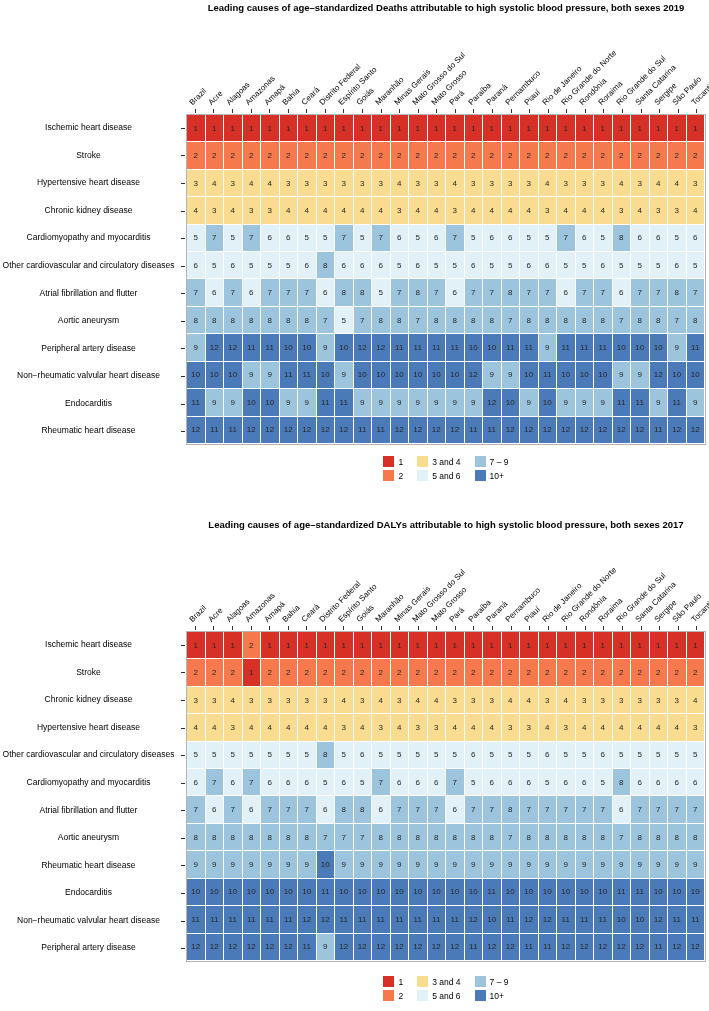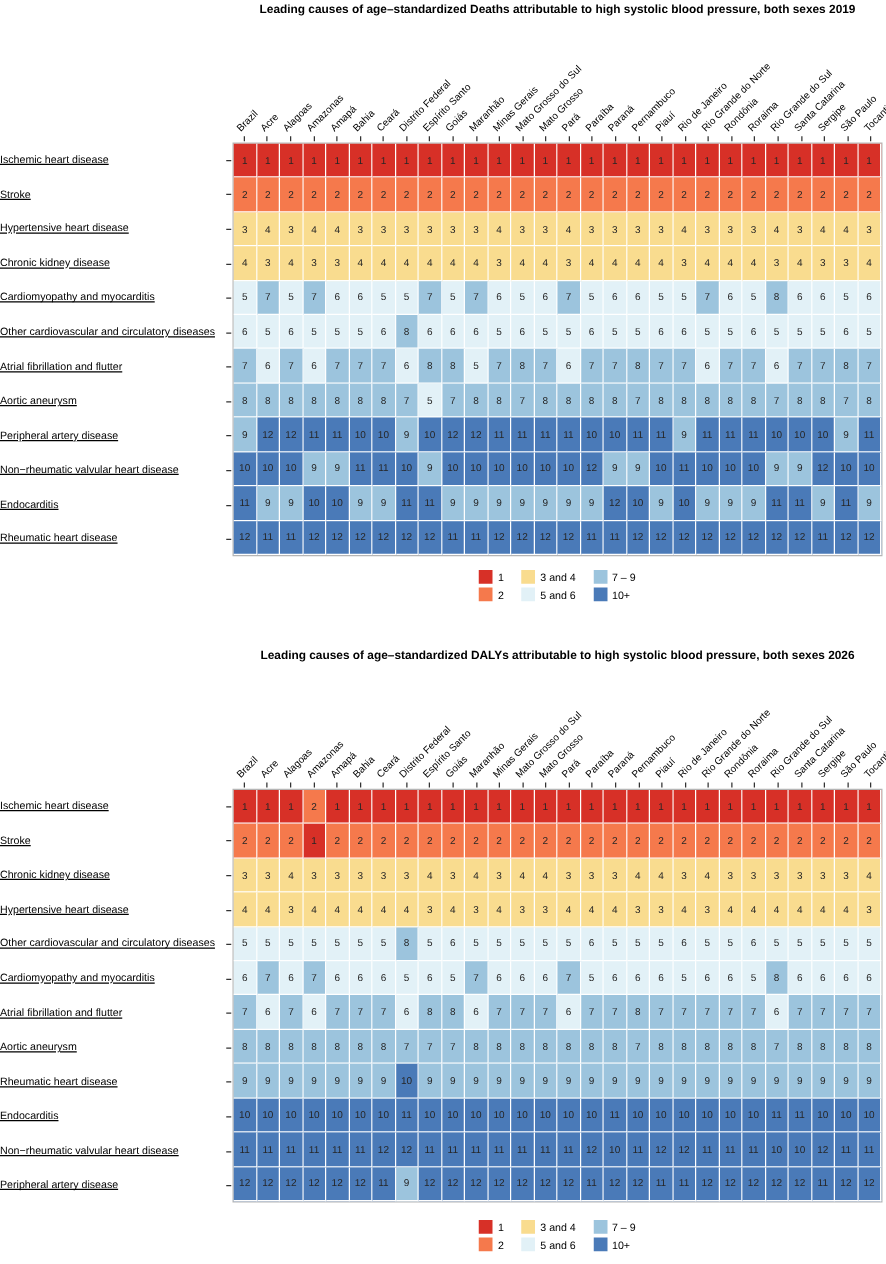--- a/index.html
+++ b/index.html
@@ -4,39 +4,39 @@
 <style>
   html,body{margin:0;padding:0;background:#fff;}
   .figure{position:relative;width:709px;height:1011px;background:#fff;overflow:hidden;
           font-family:"Liberation Sans","DejaVu Sans",sans-serif;color:#000;}
   .panel-title{position:absolute;left:186px;width:520px;text-align:center;
                font-size:9.5px;font-weight:bold;white-space:nowrap;}
   .grid{position:absolute;display:grid;background:#fff;border:1px solid #b5b5b5;box-sizing:border-box;}
   .cell{display:flex;align-items:center;justify-content:center;
         font-size:8px;color:#262626;border-right:1px solid #fff;border-bottom:1px solid #fff;
         box-sizing:border-box;}
-  .rowlabel{position:absolute;left:0;text-align:left;font-size:8.5px;color:#000;
-            white-space:nowrap;text-decoration:underline;}
+  .rowlabel{position:absolute;left:0;text-align:center;font-size:8.5px;color:#000;
+            white-space:nowrap;}
   .collabel{position:absolute;font-size:8px;color:#000;white-space:nowrap;
             transform:rotate(-45deg);transform-origin:0 100%;}
   .tick-v{position:absolute;width:1px;height:4px;background:#333;}
   .tick-h{position:absolute;width:4px;height:1px;background:#333;}
   .legend{position:absolute;left:186px;width:520px;display:flex;justify-content:center;}
   .legend-grid{display:grid;grid-auto-flow:column;grid-template-rows:repeat(2,auto);
                column-gap:14px;row-gap:3px;}
   .legend-item{display:flex;align-items:center;}
   .legend-swatch{width:11px;height:11px;margin-right:4px;flex:0 0 auto;}
   .legend-label{font-size:8.5px;white-space:nowrap;}
 </style>
 </head>
 <body>
 
 <div class="figure">
   <div class="panel-title" style="top:2px">Leading causes of age–standardized Deaths attributable to high systolic blood pressure, both sexes 2019</div>
-  <div class="panel-title" style="top:519px">Leading causes of age–standardized DALYs attributable to high systolic blood pressure, both sexes 2026</div>
+  <div class="panel-title" style="top:519px">Leading causes of age–standardized DALYs attributable to high systolic blood pressure, both sexes 2017</div>
 
   <div id="panels">
       <span class="collabel" style="left: 194.286px; bottom: 904px;">Brazil</span>
       <div class="tick-v" style="left: 194.786px; top: 109px;"></div>
       <span class="collabel" style="left: 212.857px; bottom: 904px;">Acre</span>
       <div class="tick-v" style="left: 213.357px; top: 109px;"></div>
       <span class="collabel" style="left: 231.429px; bottom: 904px;">Alagoas</span>
       <div class="tick-v" style="left: 231.929px; top: 109px;"></div>
       <span class="collabel" style="left: 250px; bottom: 904px;">Amazonas</span>
       <div class="tick-v" style="left: 250.5px; top: 109px;"></div>

